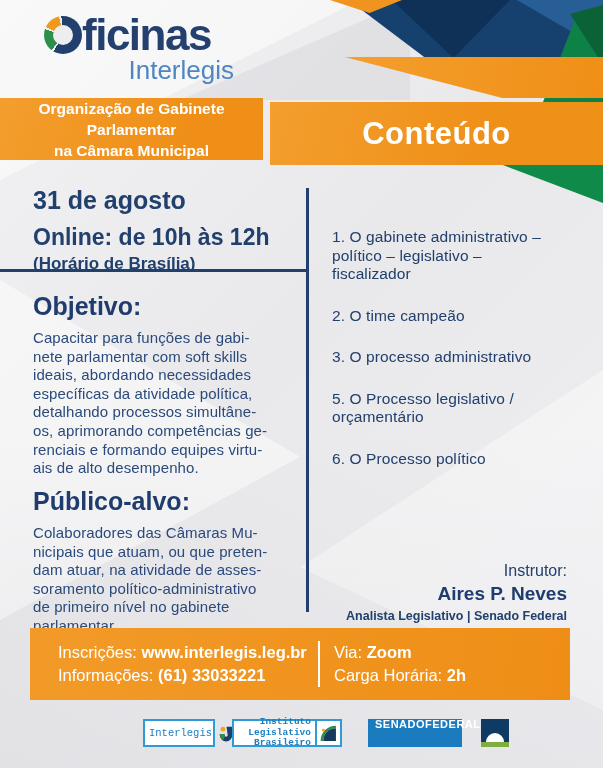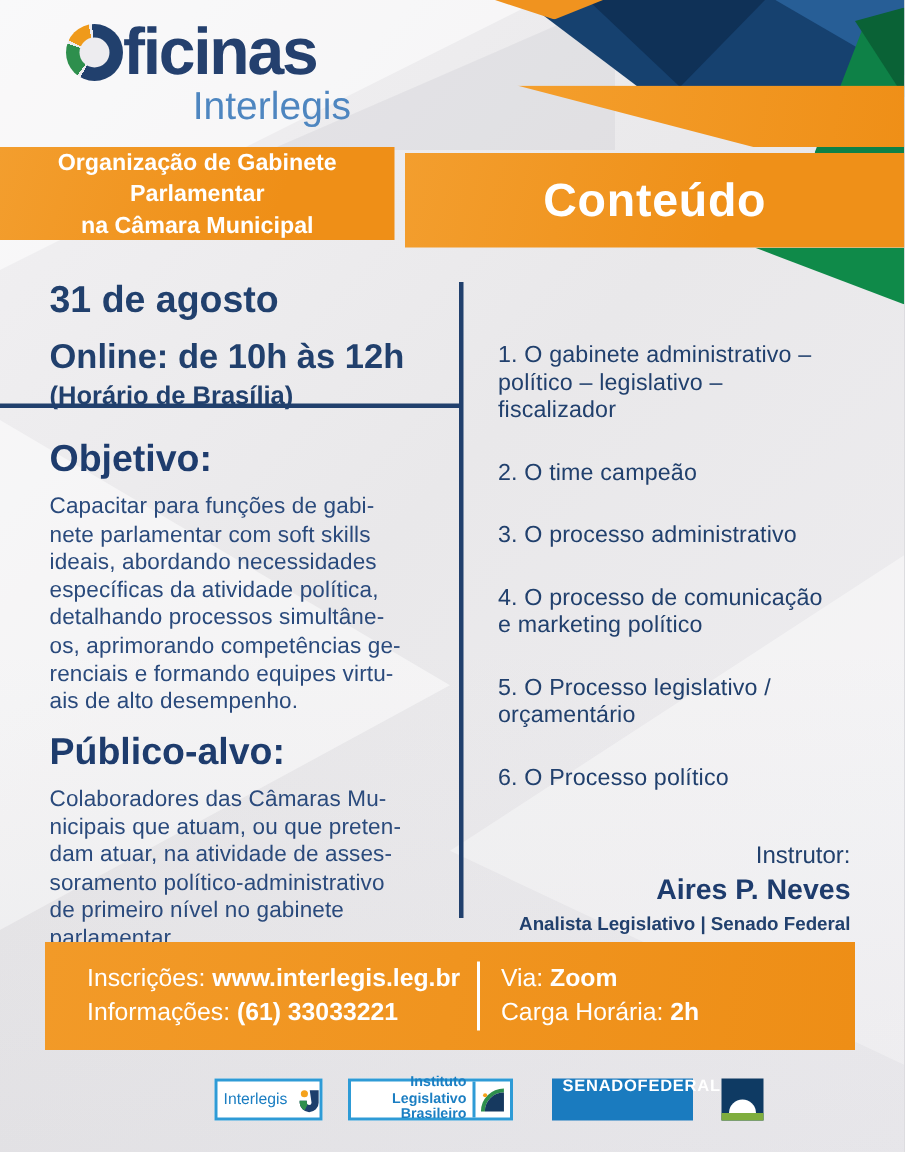--- a/index.html
+++ b/index.html
@@ -90,21 +90,21 @@
   .info-left { padding-left:28px; width:288px; }
   .info-line { font-size:16.5px; line-height:23px; white-space:nowrap; }
   .info-line b { font-weight:bold; }
   .info-divider { width:2px; height:46px; background:#fff; flex:0 0 2px; }
   .info-right { padding-left:14px; }
 
   
   .logo-box { top:719px; height:28px; background:#fff; border:2px solid #2e9bd6;
               display:flex; align-items:stretch; }
   .logo-text { display:flex; flex-direction:column; justify-content:center; padding:0 4px;
-               color:#1b7ec2; }
+               color:#1b7ec2;font-family:Liberation Mono, monospace; }
   .logo-cell-divider { width:2px; background:#2e9bd6; }
   .logo-icon-cell { display:flex; align-items:center; justify-content:center; padding:0 1px; }
   .box-interlegis { left:143px; width:72px; }
   .box-interlegis .logo-text { font-size:10.5px; flex:1; text-align:center; }
   .box-ilb { left:232px; width:110px; }
   .box-ilb .logo-text { font-size:9.5px; line-height:10.5px; flex:1; text-align:right; font-weight:bold; }
   .box-senado { left:368px; width:94px; background:#1a7bbf; border:none; top:719px; height:28px;
                 display:flex; position:absolute; }
   .senado-text { flex:1; display:flex; justify-content:center; padding-left:7px;
                  color:#fff; font-size:11px; font-weight:bold; line-height:11.5px; letter-spacing:.5px; }
@@ -182,22 +182,20 @@
 de primeiro nível no gabinete
 parlamentar.</div>
   </div>
 
   <div class="abs conteudo-list">
     <div class="conteudo-item">1. O gabinete administrativo –
 político – legislativo –
 fiscalizador</div>
     <div class="conteudo-item">2. O time campeão</div>
     <div class="conteudo-item">3. O processo administrativo</div>
-    <div class="conteudo-item">4. O processo de comunicação
-e marketing político</div>
     <div class="conteudo-item">5. O Processo legislativo /
 orçamentário</div>
     <div class="conteudo-item">6. O Processo político</div>
   </div>
 
   <div class="abs instrutor">
     <div class="instrutor-label">Instrutor:</div>
     <div class="instrutor-name">Aires P. Neves</div>
     <div class="instrutor-role">Analista Legislativo | Senado Federal</div>
   </div>

